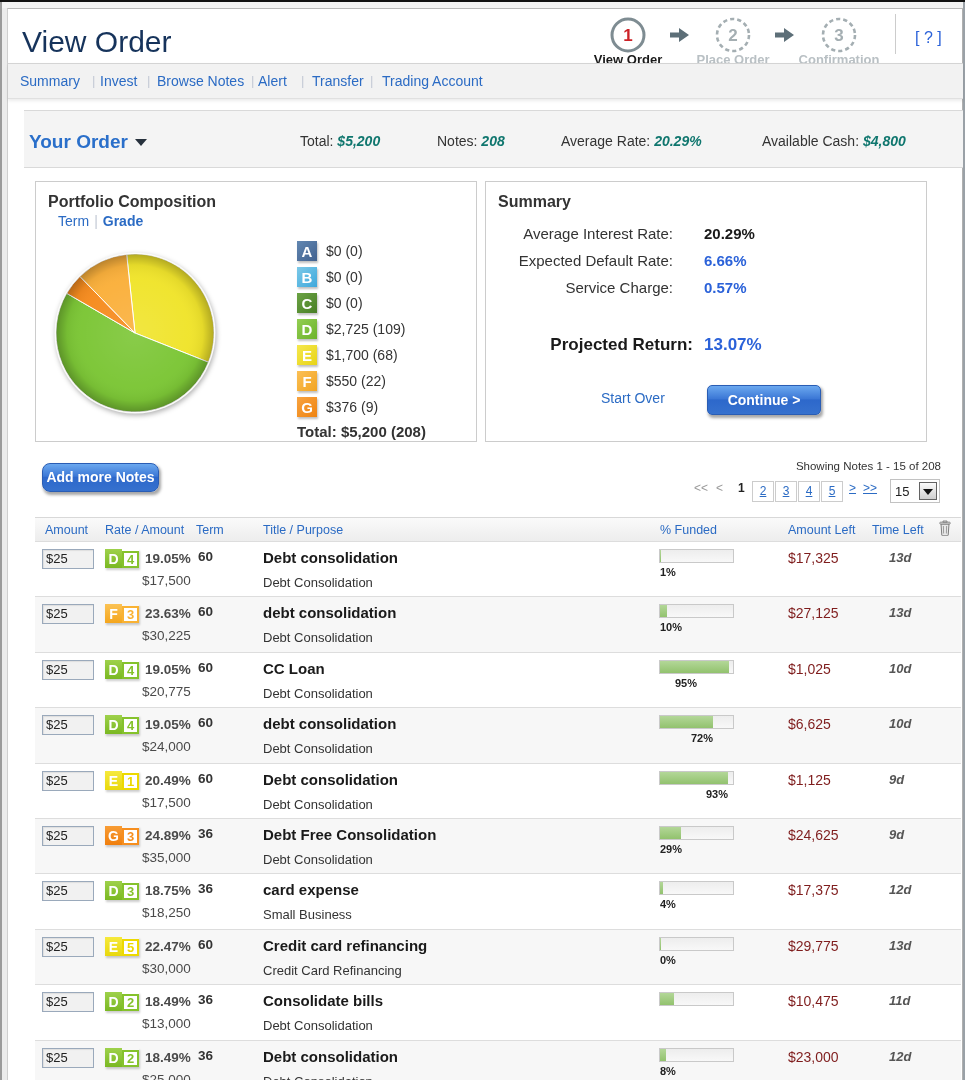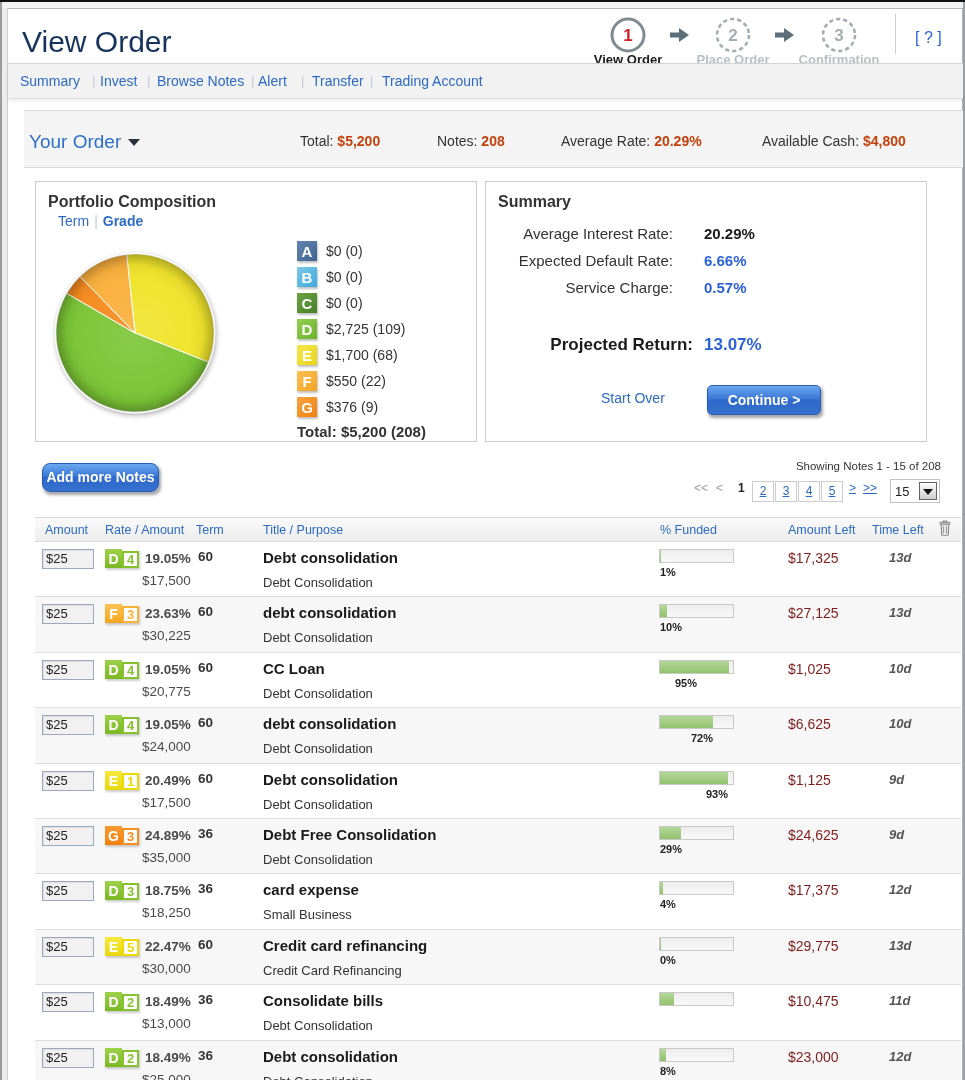--- a/index.html
+++ b/index.html
@@ -12,24 +12,24 @@
 #rightsliver{left:963px;top:2px;width:2px;height:1078px;background:#9aa1a7;}
 h1{position:absolute;left:22px;top:25px;margin:0;font-size:30px;font-weight:normal;color:#16335b;letter-spacing:0px;}
 .steplab{font-size:13px;font-weight:bold;text-align:center;width:110px;}
 #qmark{left:915px;top:29px;font-size:16px;color:#2b62d9;}
 
 #nav{left:8px;top:63px;width:955px;height:34px;background:#f2f2f2;border-top:1px solid #d4d4d4;border-bottom:1px solid #e0e0e0;box-shadow:0 2px 3px rgba(0,0,0,0.08);}
 #nav a{color:#2b6bc4;text-decoration:none;font-size:14px;position:absolute;top:9px;}
 #nav .sep{position:absolute;top:9px;color:#c3c9d4;font-size:13px;}
 
 #orderbar{left:24px;top:110px;width:939px;height:56px;background:#f4f4f4;border-top:1px solid #d9d9d9;border-bottom:1px solid #d9d9d9;}
-#orderbar .yo{position:absolute;left:5px;top:20px;font-size:19px;font-weight:normal;color:#2a6fca;}
+#orderbar .yo{position:absolute;left:5px;top:20px;font-size:19px;font-weight:bold;color:#2a6fca;}
 #orderbar .tri{display:inline-block;width:0;height:0;border-left:6px solid transparent;border-right:6px solid transparent;border-top:7px solid #27313d;margin-left:7px;margin-bottom:2px;}
 .stat{position:absolute;top:22px;font-size:14px;color:#333;}
-.stat b{color:#c2410c;}
+.stat b{color:#0f766e;font-style:italic;}
 
 .box{background:#fff;border:1px solid #ccc;}
 #pbox{left:35px;top:181px;width:440px;height:259px;}
 #sbox{left:485px;top:181px;width:440px;height:259px;}
 .boxtitle{position:absolute;left:12px;top:11px;font-size:16px;font-weight:bold;color:#333;}
 #tg{position:absolute;left:22px;top:31px;font-size:14px;}
 #tg a{color:#2b6bc4;text-decoration:none;}
 #tg .g{font-weight:bold;}
 #tg .sp{color:#c3c9d4;padding:0 5px;}
 

